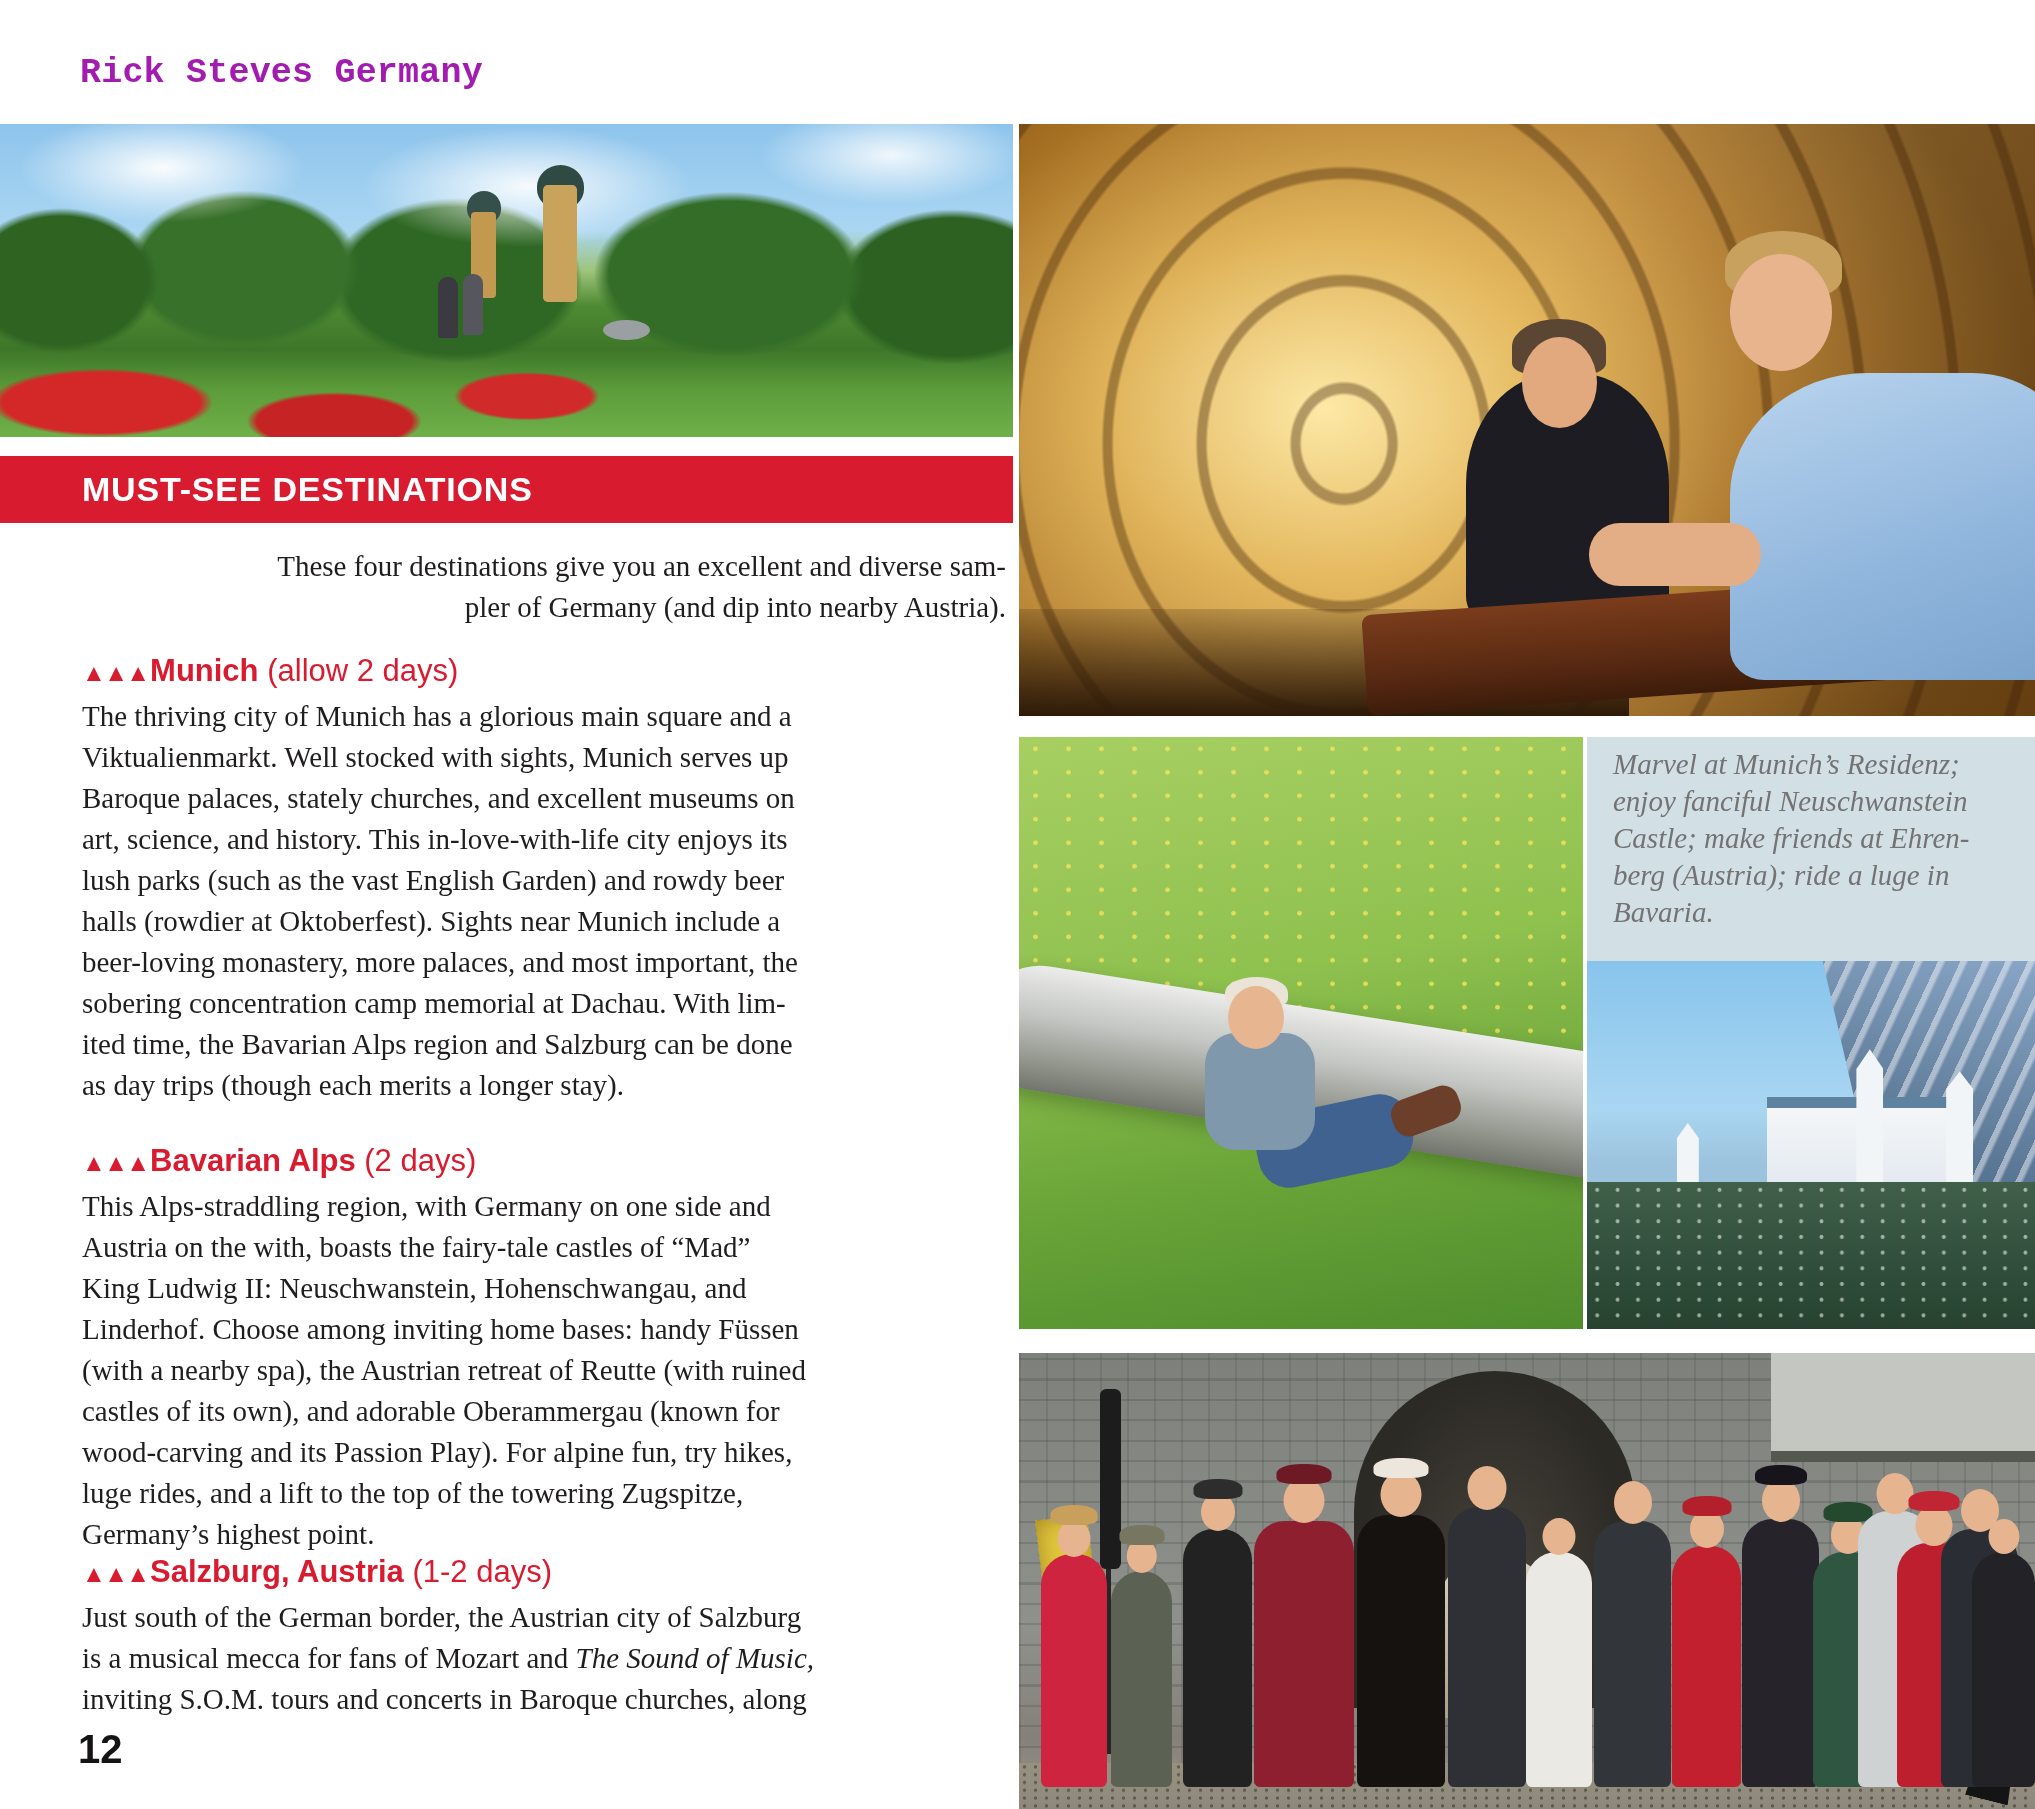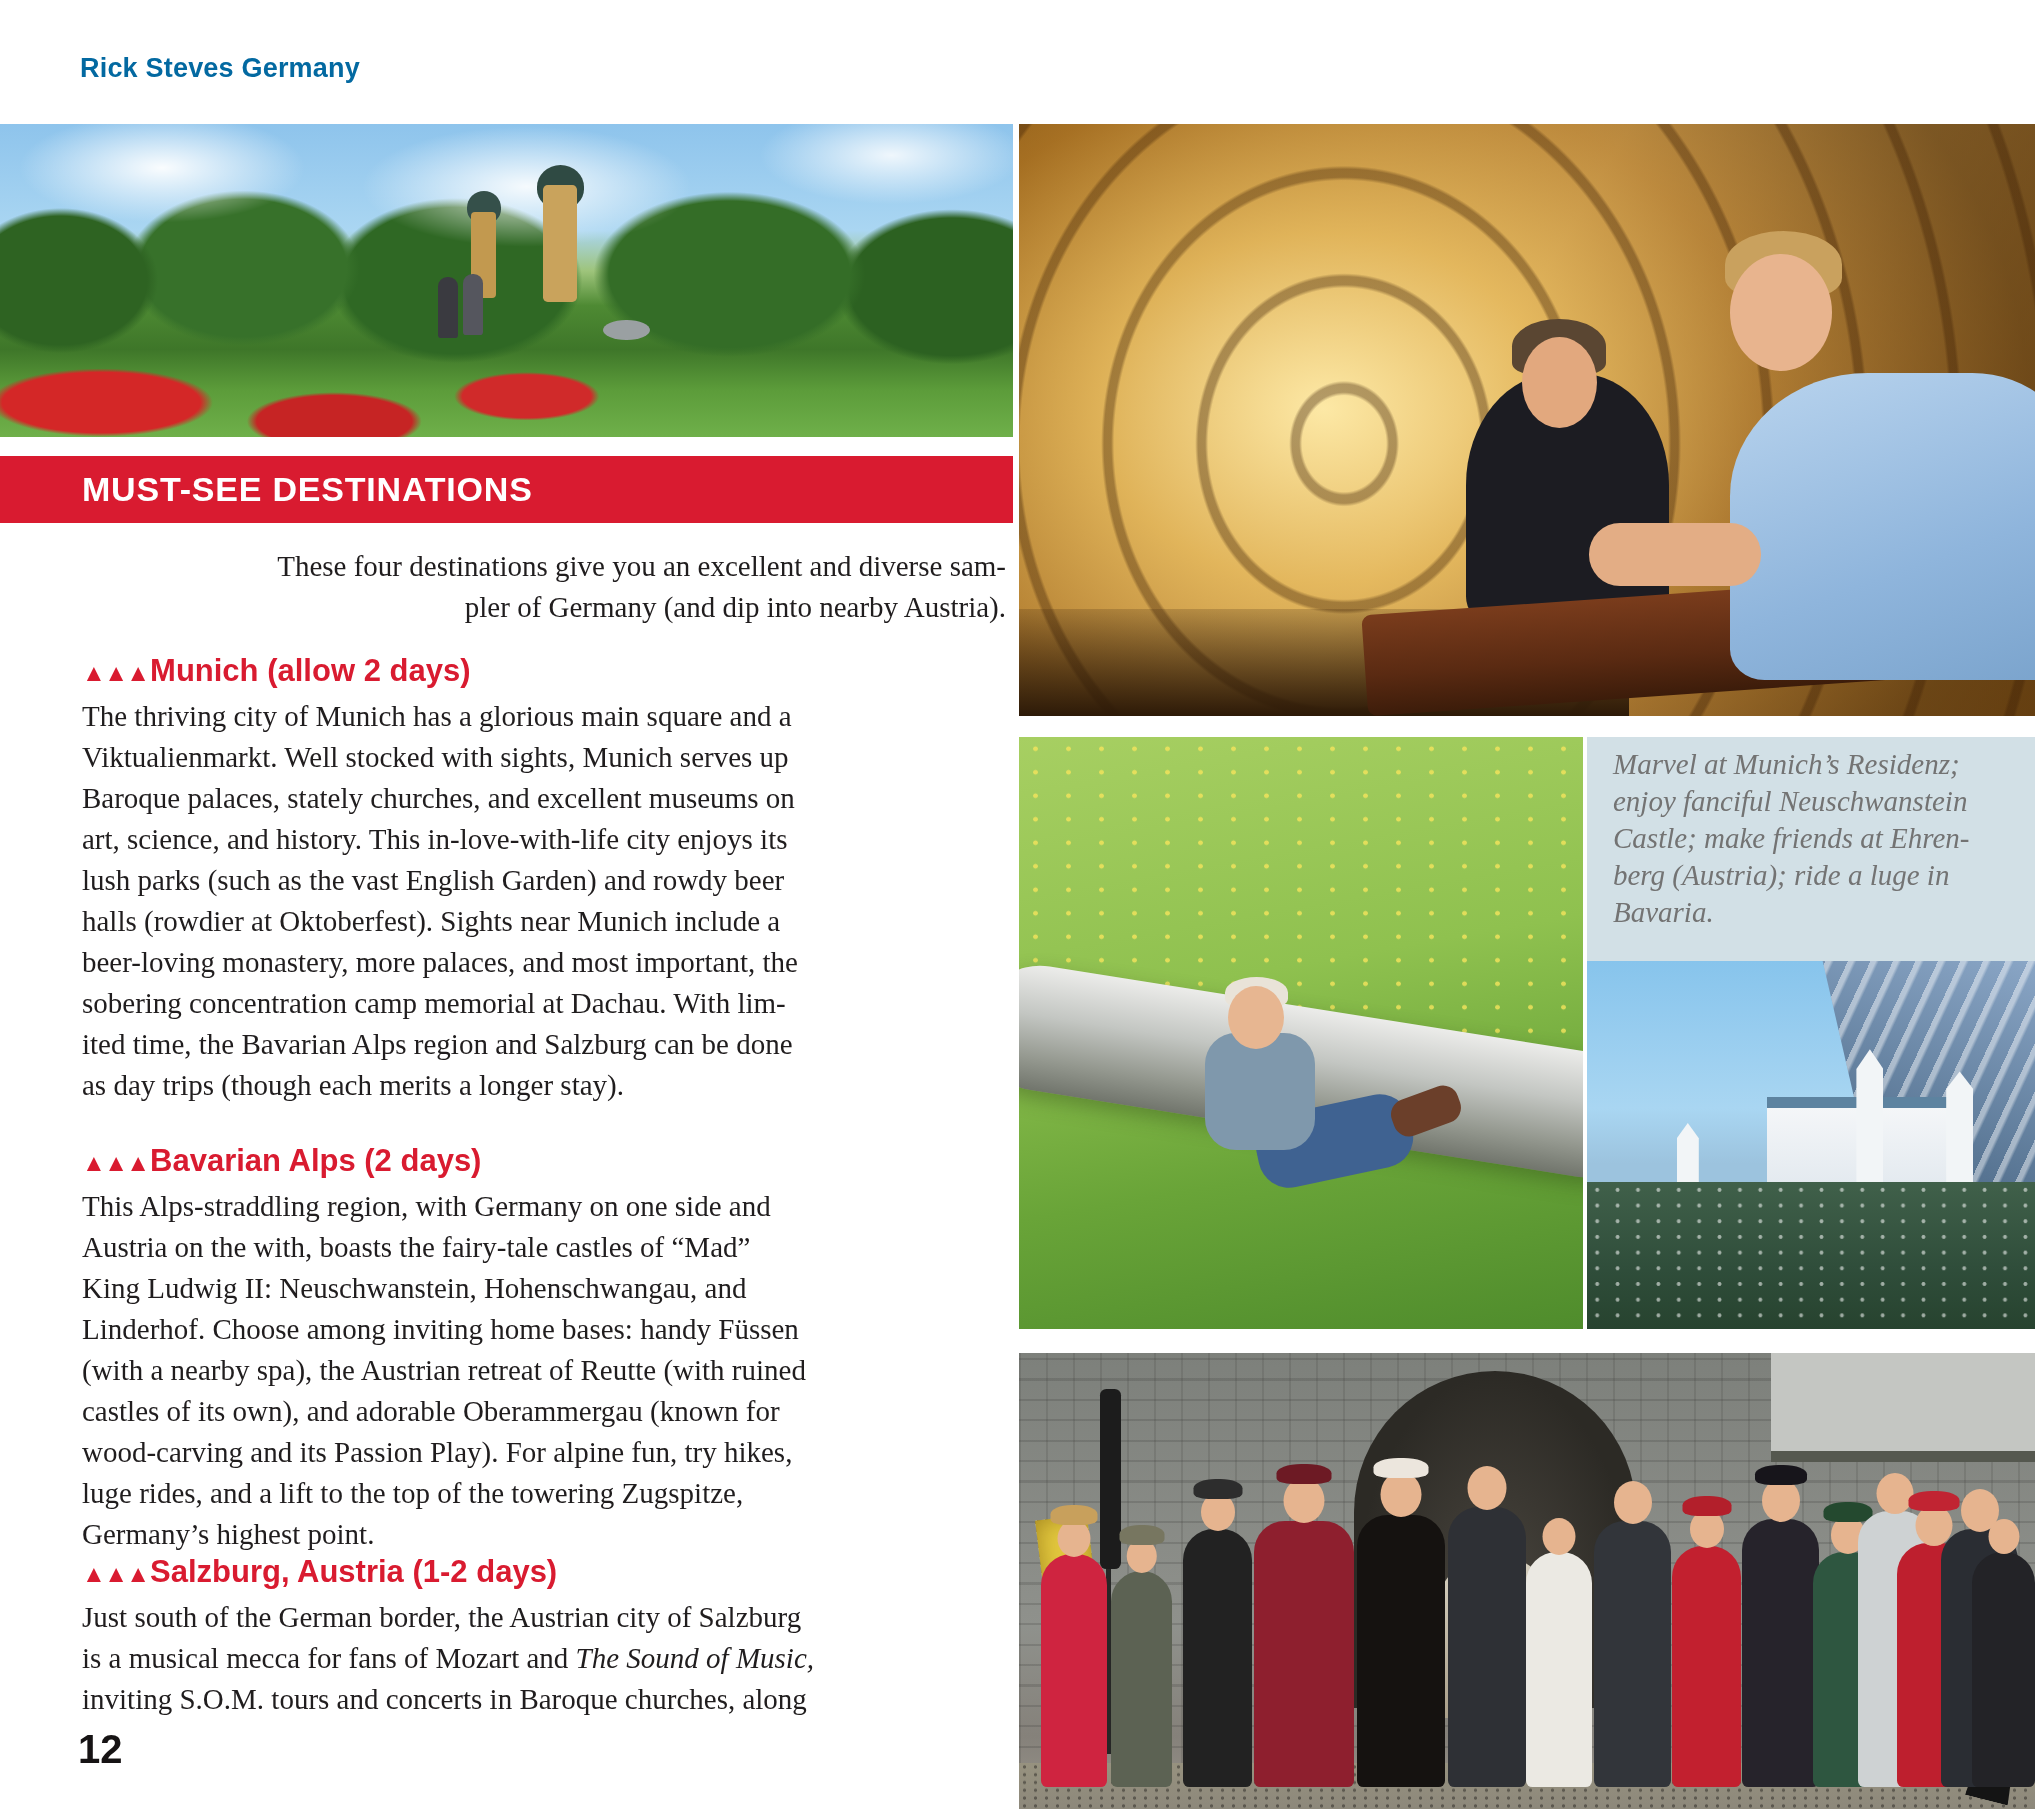--- a/index.html
+++ b/index.html
@@ -1,42 +1,42 @@
 <!DOCTYPE html>
 <html style="font-size:12.5px"><head>
 <meta charset="utf-8">
 <style>
   html,body{margin:0;padding:0;background:#ffffff;}
   .page{position:relative;width:2035px;height:1809px;background:#fff;overflow:hidden;
         font-family:"Liberation Serif","DejaVu Serif",serif;color:#201d1e;}
 
   
-  .header{position:absolute;left:80px;top:53px;font-family:Liberation Sans, sans-serif;
-          font-weight:800;font-size:27px;letter-spacing:0.2px;color:#0369a1;}
+  .header{position:absolute;left:80px;top:53px;font-family:Liberation Mono, monospace;
+          font-weight:800;font-size:35px;letter-spacing:0.2px;color:#a21caf;}
   .pagenum{position:absolute;left:78px;top:1727px;font-family:"Liberation Sans","DejaVu Sans",sans-serif;
            font-weight:800;font-size:40px;color:#161314;}
 
   
   .banner{position:absolute;left:0;top:456px;width:1013px;height:67px;background:#d91b30;
           display:flex;align-items:center;}
   .banner span{margin-left:82px;font-family:"Liberation Sans","DejaVu Sans",sans-serif;
                font-weight:700;font-size:34px;letter-spacing:0.8px;color:#ffffff;}
 
   
   .textcol{position:absolute;left:82px;width:924px;text-align:right;}
   .bodyline{white-space:nowrap;font-size:29px;line-height:41px;}
   .it{font-style:italic;}
   #intro{top:546px;}
   .sec{position:absolute;left:82px;width:924px;}
   #sec0{top:647px;} #sec1{top:1137px;} #sec2{top:1548px;}
   .sec-heading{font-family:"Liberation Sans","DejaVu Sans",sans-serif;font-size:31px;line-height:47px;
                color:#d91b30;white-space:nowrap;}
   .sec-heading .tri{font-size:24px;letter-spacing:-1.6px;margin-right:1.6px;}
   .sec-heading .nm{font-weight:700;}
-  .sec-heading .dur{font-weight:700;}
+  .sec-heading .dur{font-weight:400;}
 
   
   .caption-box{position:absolute;left:1587px;top:737px;width:449px;height:224px;background:#d2e0e6;}
   .caption-box .cap-inner{padding:9.4px 0 0 26px;}
   .capline{font-size:29px;line-height:37px;font-style:italic;color:#737373;white-space:nowrap;}
 
   
   .photo{position:absolute;overflow:hidden;}
   .ph-shape{position:absolute;}
 

